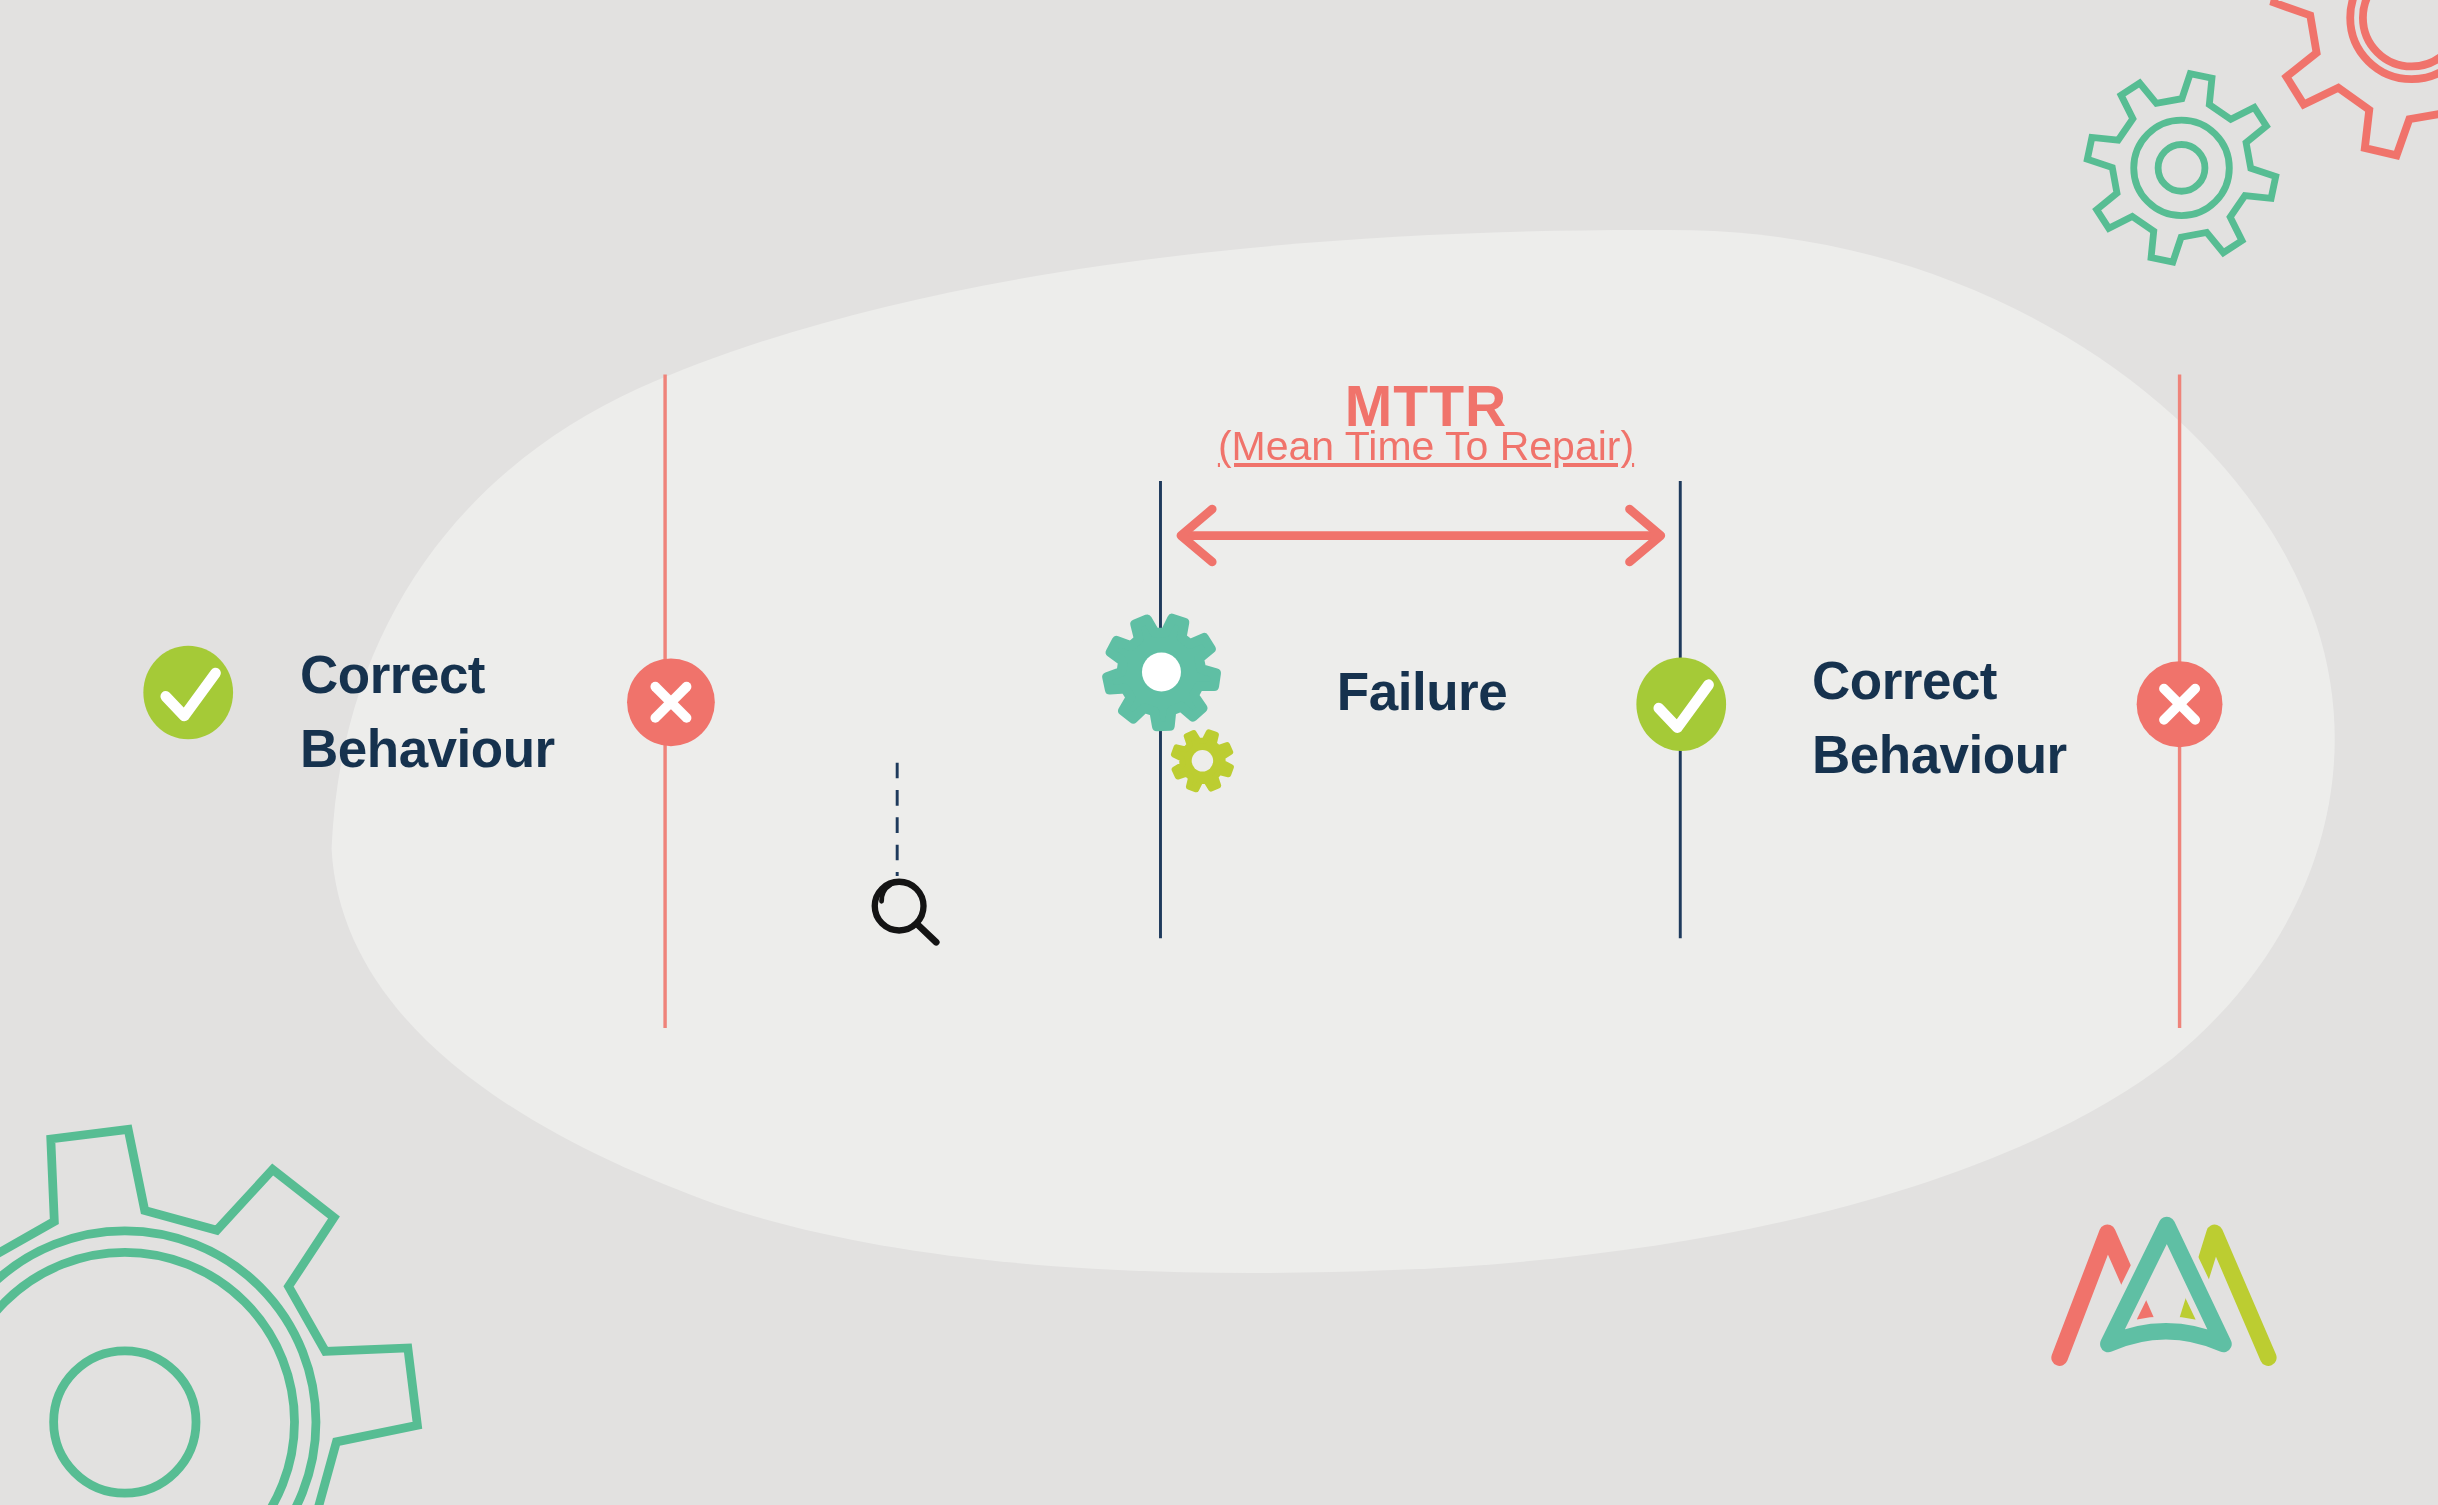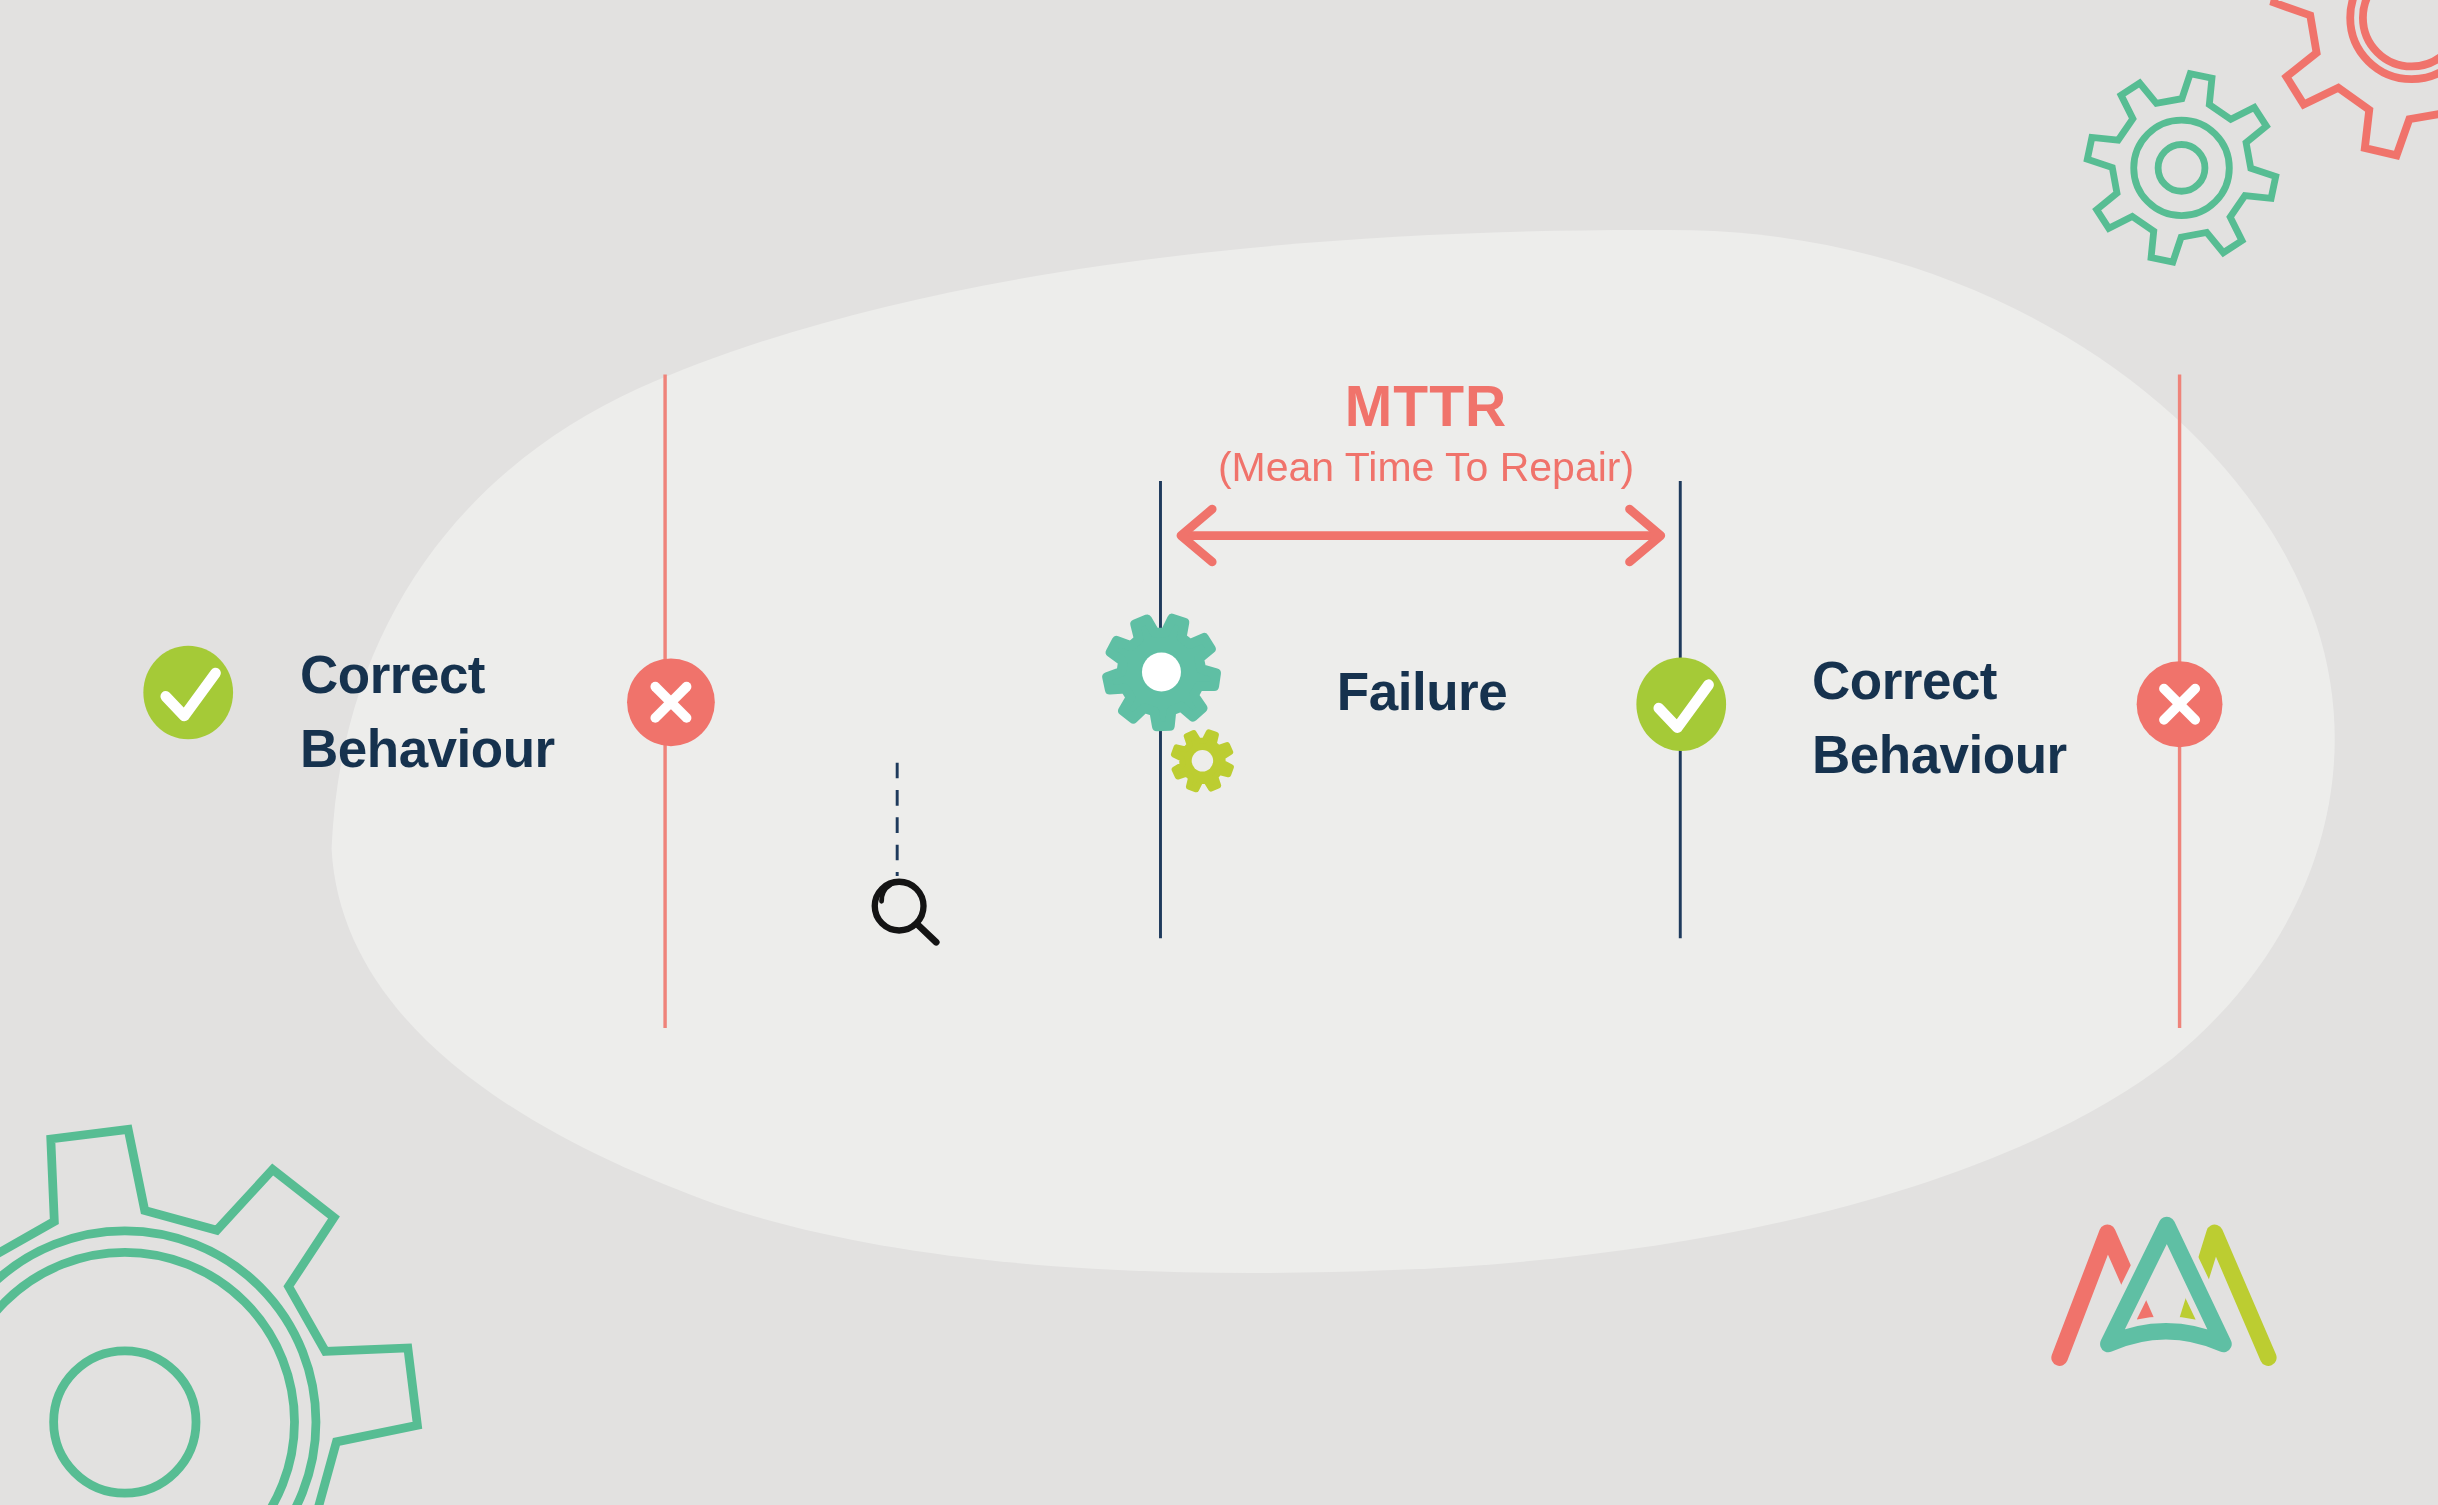--- a/index.html
+++ b/index.html
@@ -9,21 +9,21 @@
     --green:#a5ca37; --teal:#5fbfa4; --teal-outline:#57bd93;
     --lime:#bccd31; --ink:#141414; --white:#ffffff;
   }
   html,body{margin:0;padding:0;}
   body{background:#cfcfcf;font-family:"Liberation Sans",sans-serif;}
   .canvas{position:relative;width:2438px;height:1506px;overflow:hidden;background:var(--bg-outer);}
   svg.layer{position:absolute;left:0;top:0;}
   .label{position:absolute;font:600 53px/1.40 "Liberation Sans",sans-serif;color:var(--navy);letter-spacing:-0.5px;white-space:nowrap;}
   .centered{transform:translateX(-50%);text-align:center;}
   .mttr-title{position:absolute;left:1426px;top:367px;transform:translateX(-50%);font:700 57px/1.1 "Liberation Sans",sans-serif;color:var(--salmon);letter-spacing:1px;margin-top:8px;}
-  .mttr-sub{position:absolute;left:1426px;top:443px;transform:translateX(-50%);font:500 41px/1.2 "Liberation Sans",sans-serif;color:var(--salmon);white-space:nowrap;}
+  .mttr-sub{position:absolute;left:1426px;top:422px;transform:translateX(-50%);font:500 41px/1.2 "Liberation Sans",sans-serif;color:var(--salmon);white-space:nowrap;text-decoration:underline;}
 </style>
 </head>
 <body>
 
 <div class="canvas">
 
   <svg class="layer" width="2438" height="1506" viewBox="0 0 2500 1544">
 
     <path d="M 340 870
          C 350 640, 475 480, 655 398

